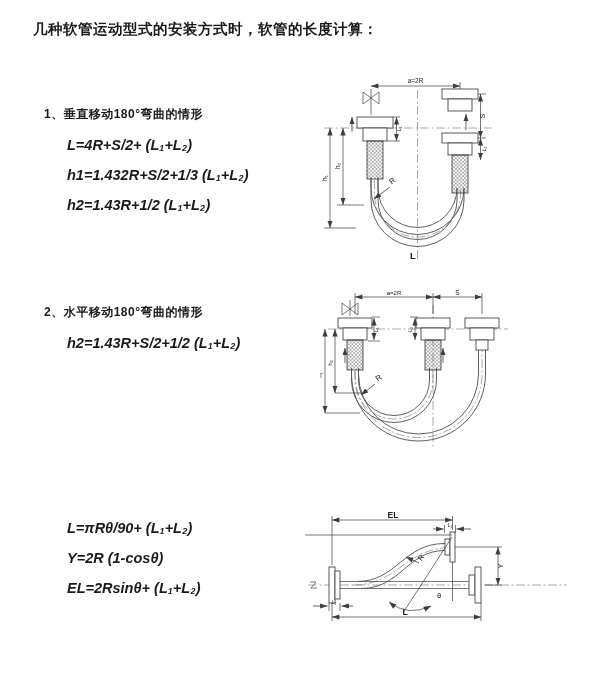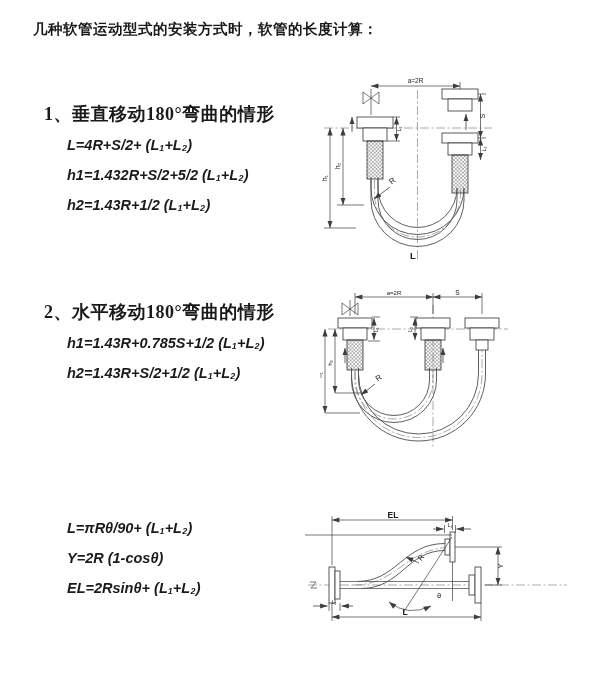--- a/index.html
+++ b/index.html
@@ -8,22 +8,22 @@
     background:#ffffff; overflow:hidden;
     font-family:"Liberation Sans","DejaVu Sans",sans-serif;
     color:#1a1a1a;
   }
   .doc-title {
     position:absolute; left:33px; top:20px; margin:0;
     font-size:14.5px; font-weight:700; letter-spacing:0.5px;
   }
   .section { position:absolute; left:44px; width:280px; }
   .section h2 {
-    margin:0 0 16px 0; font-size:18px; font-weight:700;
-    line-height:16px; letter-spacing:0.5px; white-space:nowrap;font-family:Liberation Serif, serif;
+    margin:0 0 16px 0; font-size:12px; font-weight:700;
+    line-height:16px; letter-spacing:0.5px; white-space:nowrap;
   }
   .section p.formula {
     margin:0 0 15px 0; padding-left:23px;
     font-size:14.5px; font-weight:700; line-height:15px; white-space:nowrap;font-style:italic;
   }
   .diagram { position:absolute; }
   
   .thin  { stroke:#3d3d3d; stroke-width:0.7; fill:none; }
   .hose  { stroke:#565656; stroke-width:0.95; fill:none; }
   .cl    { stroke:#6f6f6f; stroke-width:0.6; fill:none; stroke-dasharray:9 2.5 2 2.5; }
@@ -51,21 +51,21 @@
       </marker>
       <pattern id="hatch" width="3.6" height="3.6" patternUnits="userSpaceOnUse">
         <path d="M0,3.6 L3.6,0 M0,0 L3.6,3.6" stroke="#6a6a6a" stroke-width="0.5"></path>
       </pattern>
     </defs>
   </svg>
 
   <div class="section" style="top:106px;">
     <h2>1、垂直移动180°弯曲的情形</h2>
     <p class="formula">L=4R+S/2+ (L₁+L₂)</p>
-    <p class="formula">h1=1.432R+S/2+5/2 (L₁+L₂)</p>
+    <p class="formula">h1=1.432R+S/2+1/3 (L₁+L₂)</p>
     <p class="formula">h2=1.43R+1/2 (L₁+L₂)</p>
   </div>
 
   <svg class="diagram" style="left:310px; top:70px;" width="285" height="192" viewBox="0 0 285 192">
     <g>
       <line class="cl" x1="107.5" y1="20" x2="107.5" y2="190"></line>
       <line class="cl" x1="14" y1="58" x2="182" y2="58"></line>
     </g>
     <g>
       <path class="hose" d="M61,107 V118 A46.5,46.5 0 0 0 154,118 V122"></path>
@@ -114,21 +114,20 @@
       <text class="lbl" x="16.5" y="108" font-size="6.5" text-anchor="middle" transform="rotate(-90 16.5 108)">h₁</text>
       <text class="lbl" x="29.5" y="96" font-size="6.5" text-anchor="middle" transform="rotate(-90 29.5 96)">h₂</text>
       <text class="lbl" x="90.5" y="59" font-size="5.5" text-anchor="middle" transform="rotate(-90 90.5 59)">L₁</text>
       <text class="lbl" x="84" y="113" font-size="8" text-anchor="middle" transform="rotate(-40 84 113)">R</text>
       <text class="lbl" x="103" y="189" font-size="9.5" font-weight="bold" text-anchor="middle">L</text>
     </g>
   </svg>
 
   <div class="section" style="top:304px;">
     <h2>2、水平移动180°弯曲的情形</h2>
-    <p class="formula">h1=1.43R+0.785S+1/2 (L₁+L₂)</p>
     <p class="formula">h2=1.43R+S/2+1/2 (L₁+L₂)</p>
   </div>
 
   <svg class="diagram" style="left:320px; top:283px;" width="272" height="172" viewBox="0 0 272 172">
     <g>
       <line class="cl" x1="8" y1="46" x2="188" y2="46"></line>
       <line class="cl" x1="113" y1="22" x2="113" y2="164"></line>
     </g>
     <g>
       <path class="hose" d="M31.5,85 V97 A42.5,42.5 0 0 0 116.5,97 V85"></path>

